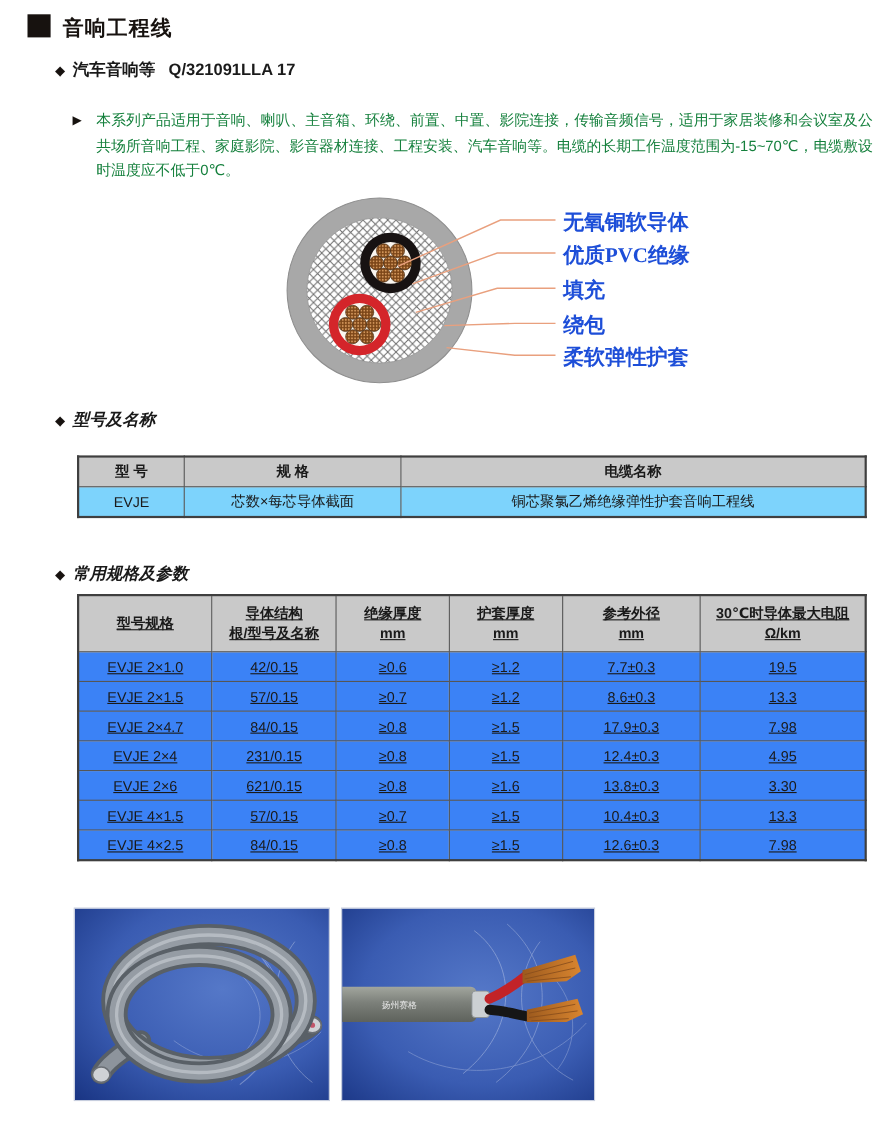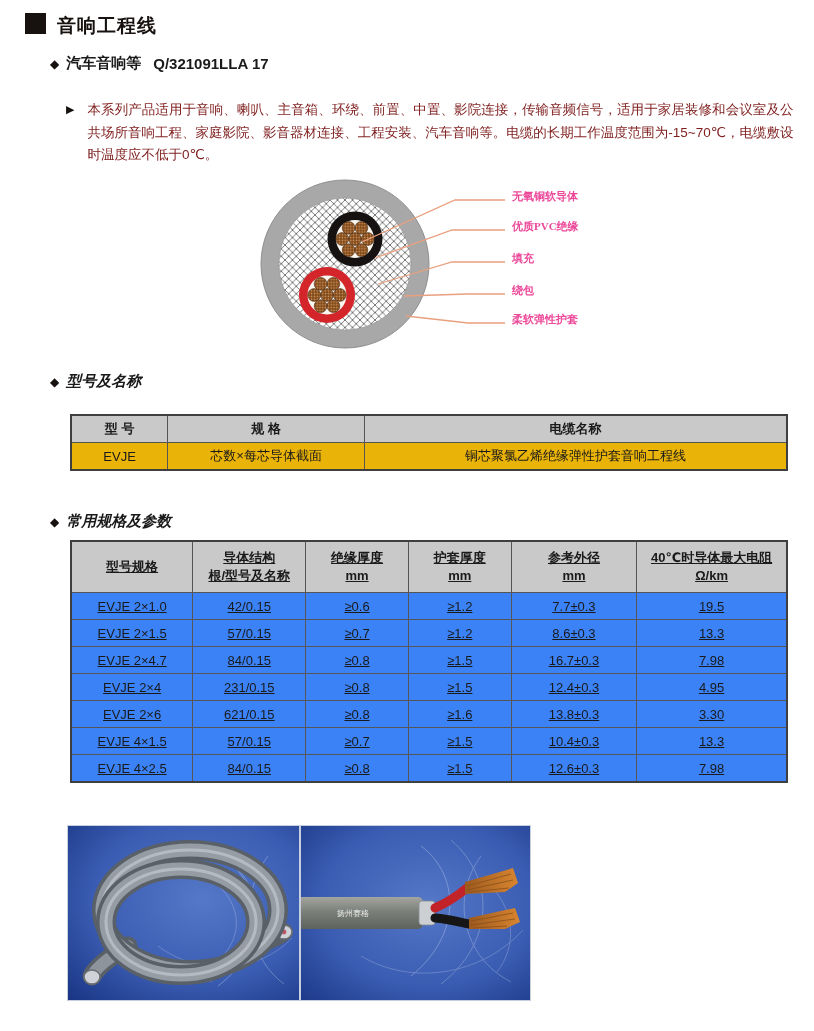--- a/index.html
+++ b/index.html
@@ -13,42 +13,42 @@
   .title-square{width:21px;height:21px;background:#17120f;margin-right:11px;}
   .page-title{font-size:19px;font-weight:bold;letter-spacing:1px;color:#17120f;}
   
   .standard-row{position:absolute;left:50px;top:54px;display:flex;align-items:center;font-weight:bold;}
   .diamond{font-size:12px;margin-right:7px;color:#17120f;}
   .standard-label{font-size:15px;margin-right:12px;}
   .standard-value{font-size:15px;}
   
   .desc-row{position:absolute;left:66px;top:99px;width:730px;display:flex;}
   .tri-bullet{font-size:11px;color:#17120f;margin-top:4px;margin-right:13px;flex:0 0 auto;}
-  .desc-text{font-size:13.5px;line-height:22.5px;text-align:justify;width:706px;color:#7f1d1d;}
+  .desc-text{font-size:13.5px;line-height:22.5px;text-align:justify;width:706px;color:#15803d;}
   
   .diagram-wrap{position:absolute;left:0;top:170px;width:814px;height:198px;}
-  .diagram-label{position:absolute;left:512px;font-size:11px;font-weight:600;
-    font-family:"Liberation Serif","DejaVu Serif",serif;color:#ec4899;white-space:nowrap;}
+  .diagram-label{position:absolute;left:512px;font-size:19px;font-weight:600;
+    font-family:"Liberation Serif","DejaVu Serif",serif;color:#1d4ed8;white-space:nowrap;}
   
   .section-heading{position:absolute;left:50px;display:flex;align-items:center;font-weight:bold;}
   .section-heading .heading-text{font-size:15px;font-style:italic;}
   
   table.doc{border-collapse:collapse;table-layout:fixed;position:absolute;left:70px;width:718px;
     font-size:13px;text-align:center;border:2px solid #3f3f3f;}
   table.doc th,table.doc td{border:1px solid #565656;padding:0 12px;vertical-align:middle;}
   table.doc th{background:#c9c9c9;font-weight:600;}
   #model-table{top:414px;}
   #model-table th{height:26px;}
-  #model-table td{height:26px;background:#eab308;}
+  #model-table td{height:26px;background:#7dd3fc;}
   #spec-table{top:540px;text-decoration:underline;}
   #spec-table th{height:50px;line-height:18px;}
   #spec-table td{height:26px;background:#3b82f6;}
   .th-line{display:block;}
   
-  .photos{position:absolute;left:67px;top:825px;display:flex;}
+  .photos{position:absolute;left:67px;top:825px;display:flex;gap:10px;}
   .photo{border:1px solid #c7cede;line-height:0;}
 </style>
 </head>
 <body>
 
 <div class="title-block">
   <div class="title-square"></div>
   <div class="page-title">音响工程线</div>
 </div>
 
@@ -170,21 +170,21 @@
         </th>
     <th>
           <span class="th-line">护套厚度</span>
           <span class="th-line">mm</span>
         </th>
     <th>
           <span class="th-line">参考外径</span>
           <span class="th-line">mm</span>
         </th>
     <th>
-          <span class="th-line">40℃时导体最大电阻</span>
+          <span class="th-line">30℃时导体最大电阻</span>
           <span class="th-line">Ω/km</span>
         </th>
   </tr>
   <tr>
     <td>EVJE 2×1.0</td>
     <td>42/0.15</td>
     <td>≥0.6</td>
     <td>≥1.2</td>
     <td>7.7±0.3</td>
     <td>19.5</td>
@@ -195,21 +195,21 @@
     <td>≥0.7</td>
     <td>≥1.2</td>
     <td>8.6±0.3</td>
     <td>13.3</td>
   </tr>
   <tr>
     <td>EVJE 2×4.7</td>
     <td>84/0.15</td>
     <td>≥0.8</td>
     <td>≥1.5</td>
-    <td>16.7±0.3</td>
+    <td>17.9±0.3</td>
     <td>7.98</td>
   </tr>
   <tr>
     <td>EVJE 2×4</td>
     <td>231/0.15</td>
     <td>≥0.8</td>
     <td>≥1.5</td>
     <td>12.4±0.3</td>
     <td>4.95</td>
   </tr>

